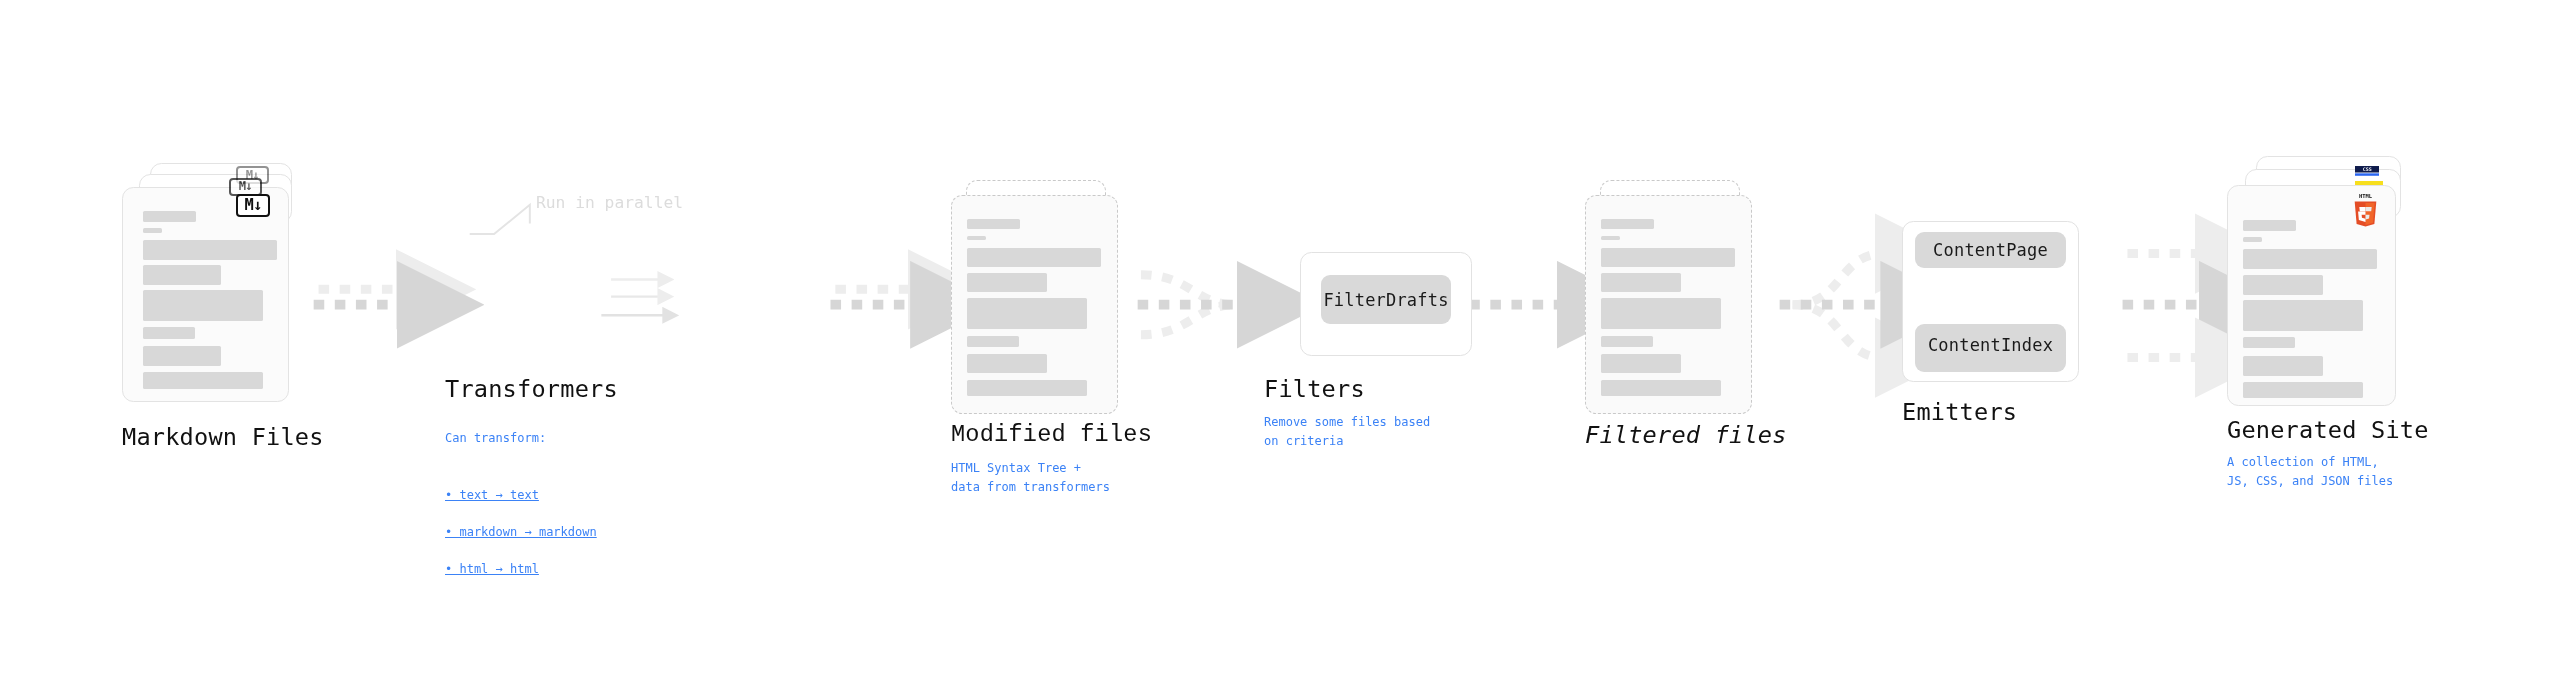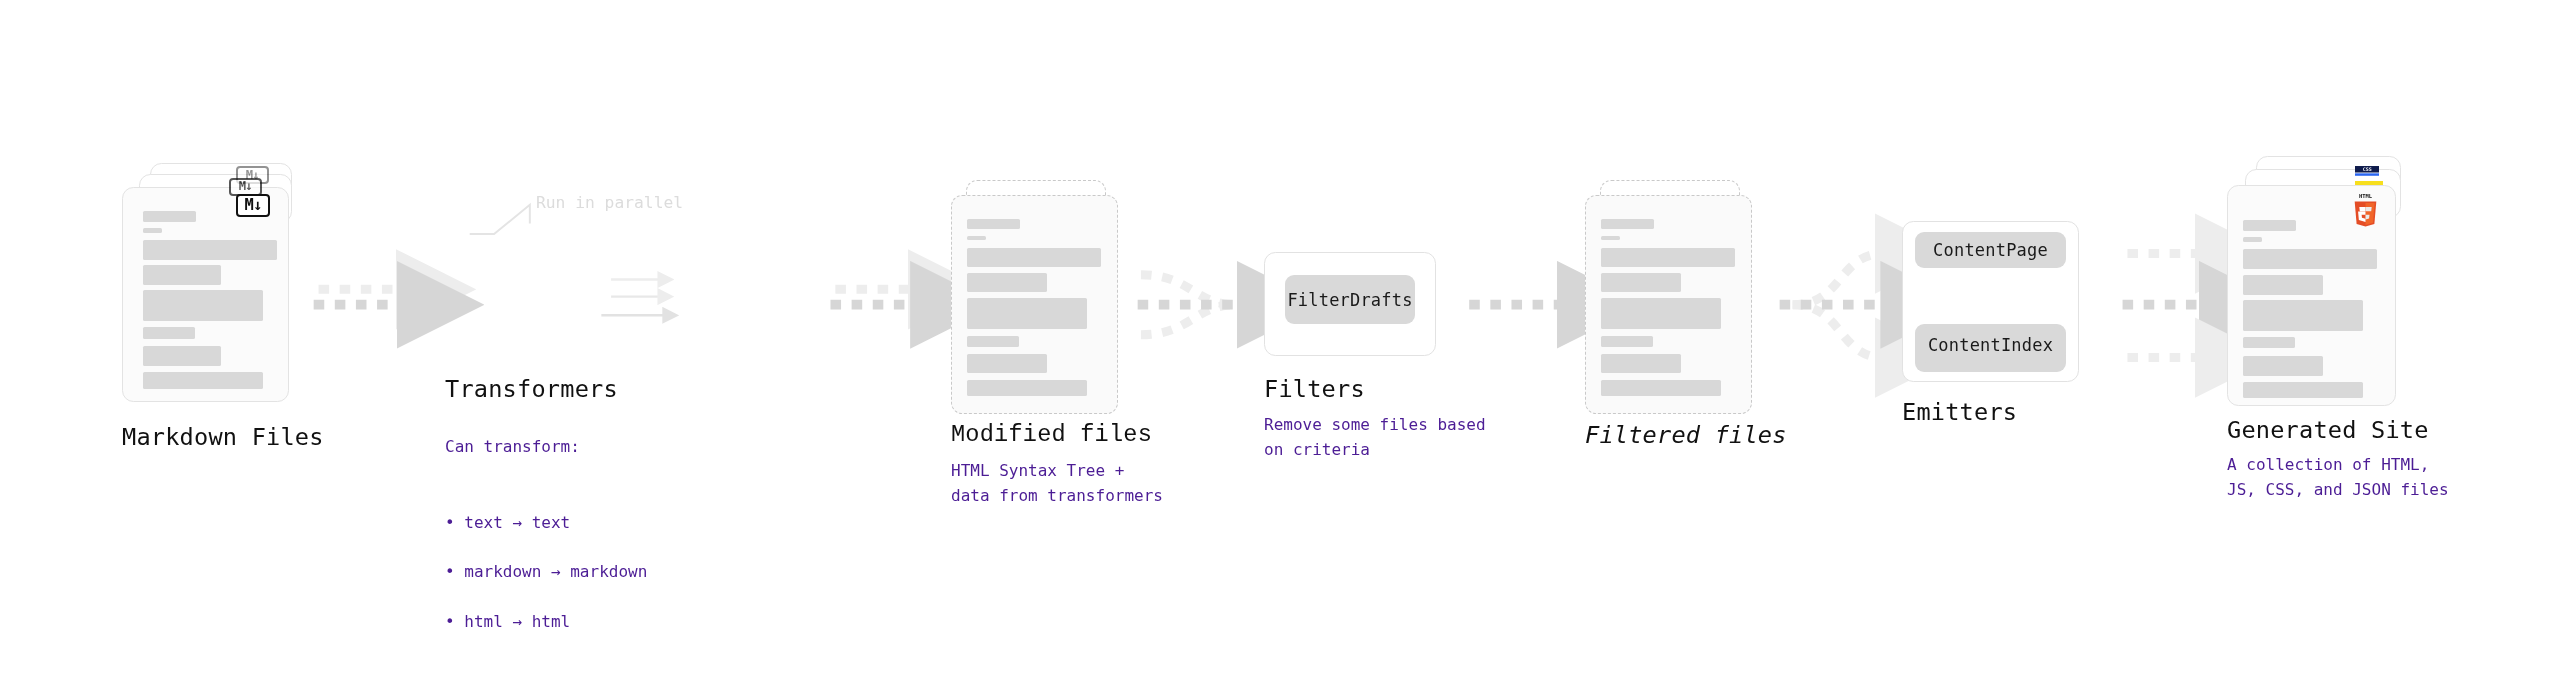--- a/index.html
+++ b/index.html
@@ -73,27 +73,27 @@
   
   .heading {
     position: absolute;
     font-size: 23.6px;
     color: #111111;
     white-space: nowrap;
     letter-spacing: 0.2px;
   }
   .desc {
     position: absolute;
-    font-size: 16px;
+    font-size: 12px;
     line-height: 1.55;
-    color: #4c1d95;
+    color: #3b82f6;
     white-space: pre-line;
   }
   .desc .bullets { margin-top: 1.6px; }
-  .desc .bullets div { white-space: nowrap; }
+  .desc .bullets div { white-space: nowrap; text-decoration: underline; }
   .parallel-label {
     position: absolute;
     font-size: 16.3px;
     color: #dcdcdc;
     white-space: nowrap;
   }
 
   svg.overlay {
     position: absolute; top: 0; left: 0;
     width: 2576px; height: 681px;
@@ -209,21 +209,21 @@
         <div class="skel" style="left:14.6px; top:140px; width:52px; height:11.4px;"></div>
         <div class="skel" style="left:14.6px; top:158px; width:80px; height:19.5px;"></div>
         <div class="skel" style="left:14.6px; top:184px; width:120px; height:16.3px;"></div>
       </div>
     </div>
   </div>
   <div class="heading" style="left:951px; top:421px;font-family:Liberation Mono, monospace;">Modified files</div>
   <div class="desc" style="left:951px; top:459px;">HTML Syntax Tree +
 data from transformers</div>
 
-  <div class="node" style="left:1264px; top:252px;">
+  <div class="node" style="left:1300px; top:252px;">
     <div style="position:relative; width:179px; height:110px;">
       <div class="group-box" style="left:0px; top:0px; width:172px; height:104px;"></div>
       <div class="chip" style="left:21px; top:23px; width:130px; height:49px;">FilterDrafts</div>
     </div>
   </div>
   <div class="heading" style="left:1264px; top:375px;">Filters</div>
   <div class="desc" style="left:1264px; top:413px;">Remove some files based
 on criteria</div>
 
   <div class="node" style="left:1585px; top:180px;">

